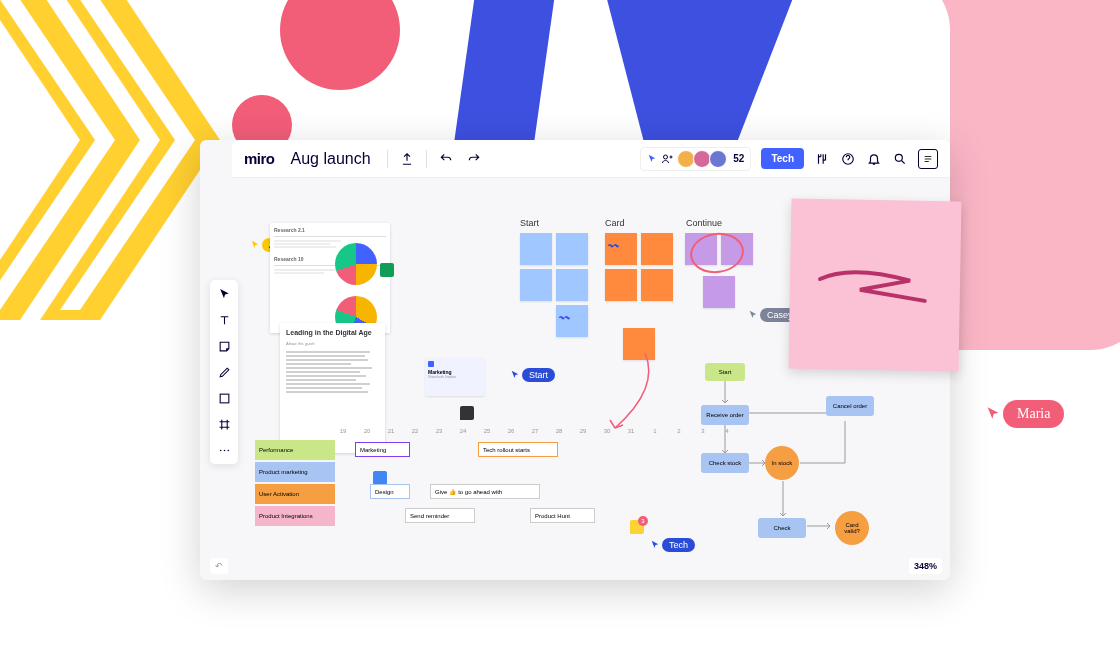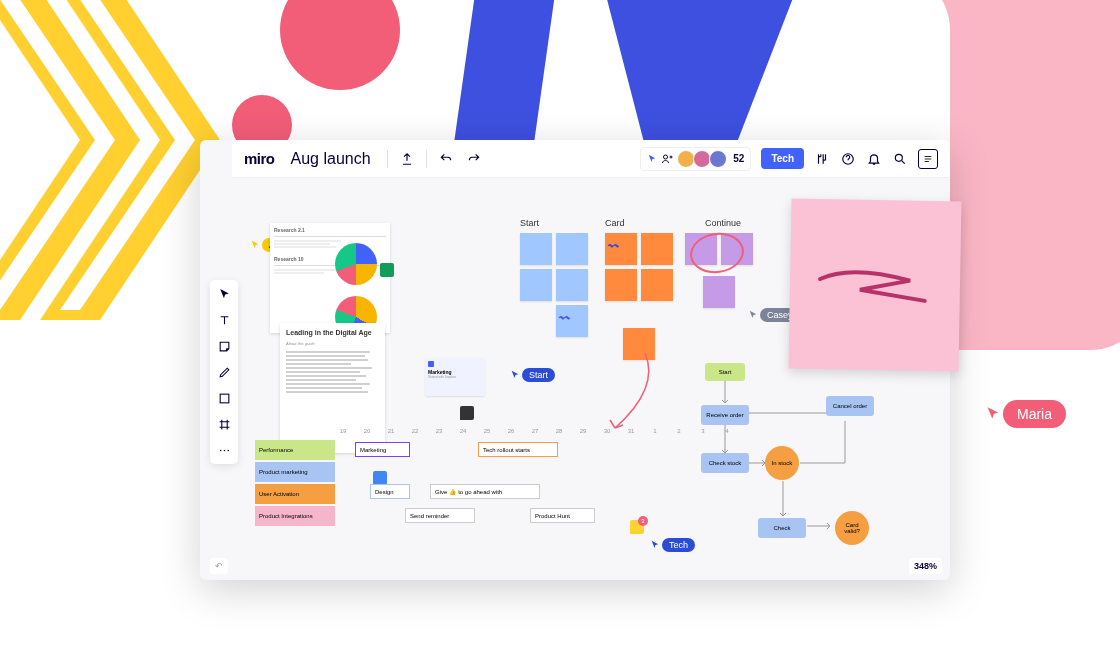--- a/index.html
+++ b/index.html
@@ -60,21 +60,21 @@
   
   .canvas { position:absolute; left:0; top:38px; right:0; bottom:0; }
 
   
   .cursor-tag { position:absolute; display:flex; align-items:center; gap:2px; }
   .cursor-tag .lbl { color:#fff; font-size:9px; padding:2px 7px; border-radius:9px; font-weight:500;}
   .alix .lbl{ background:#fac800; color:#050038;} 
   .joao .lbl{ background:#2a4cd7;}
   .casey .lbl{ background:#7c8499;}
   .anna .lbl{ background:#2a4cd7;}
-  .maria-tag { position:absolute; z-index:7;}
+  .maria-tag { position:absolute; z-index:7;font-family:Liberation Serif, serif;}
   .maria-tag .lbl{ background:#f25d78; font-size:14px; padding:6px 14px; border-radius:14px;}
 
   
   .doc-thumb { position:absolute; background:#fff; box-shadow:0 1px 3px rgba(0,0,0,0.15); }
   .doc-spreadsheet { left:70px; top:45px; width:120px; height:110px; padding:4px; font-size:5px; color:#666;}
   .doc-text { left:80px; top:145px; width:105px; height:130px; padding:6px;}
   .doc-text .title{ font-size:7px; font-weight:600; color:#333; line-height:1.2;}
   .doc-text .line{ height:2px; background:#d0d0d0; margin:2px 0;}
   .doc-badge { position:absolute; width:14px; height:14px; border-radius:2px; }
   .badge-sheets{background:#0f9d58; right:-4px; top:40px;}
@@ -303,21 +303,21 @@
 
     <div class="cursor-tag joao" style="left:310px; top:190px;">
       <svg width="10" height="10" viewBox="0 0 24 24" fill="#2a4cd7">
           <path d="M4 2l16 8-7 2-2 7z"></path>
         </svg>
       <span class="lbl">Start</span>
     </div>
 
     <div class="ssc-label" style="left:320px;top:40px">Start</div>
     <div class="ssc-label" style="left:405px;top:40px">Card</div>
-    <div class="ssc-label" style="left:505px;top:40px">Continue</div>
+    <div class="ssc-label" style="left:486px;top:40px">Continue</div>
 
     <div class="sticky st-blue" style="left:320px;top:55px"></div>
     <div class="sticky st-blue" style="left:356px;top:55px"></div>
     <div class="sticky st-blue" style="left:320px;top:91px"></div>
     <div class="sticky st-blue" style="left:356px;top:91px"></div>
     <div class="sticky st-blue" style="left:356px;top:127px"><span class="squiggle">〰</span></div>
     <div class="sticky st-orange" style="left:405px;top:55px"><span class="squiggle" style="color:#2a4cd7">〰</span></div>
     <div class="sticky st-orange" style="left:441px;top:55px"></div>
     <div class="sticky st-orange" style="left:405px;top:91px"></div>
     <div class="sticky st-orange" style="left:441px;top:91px"></div>

